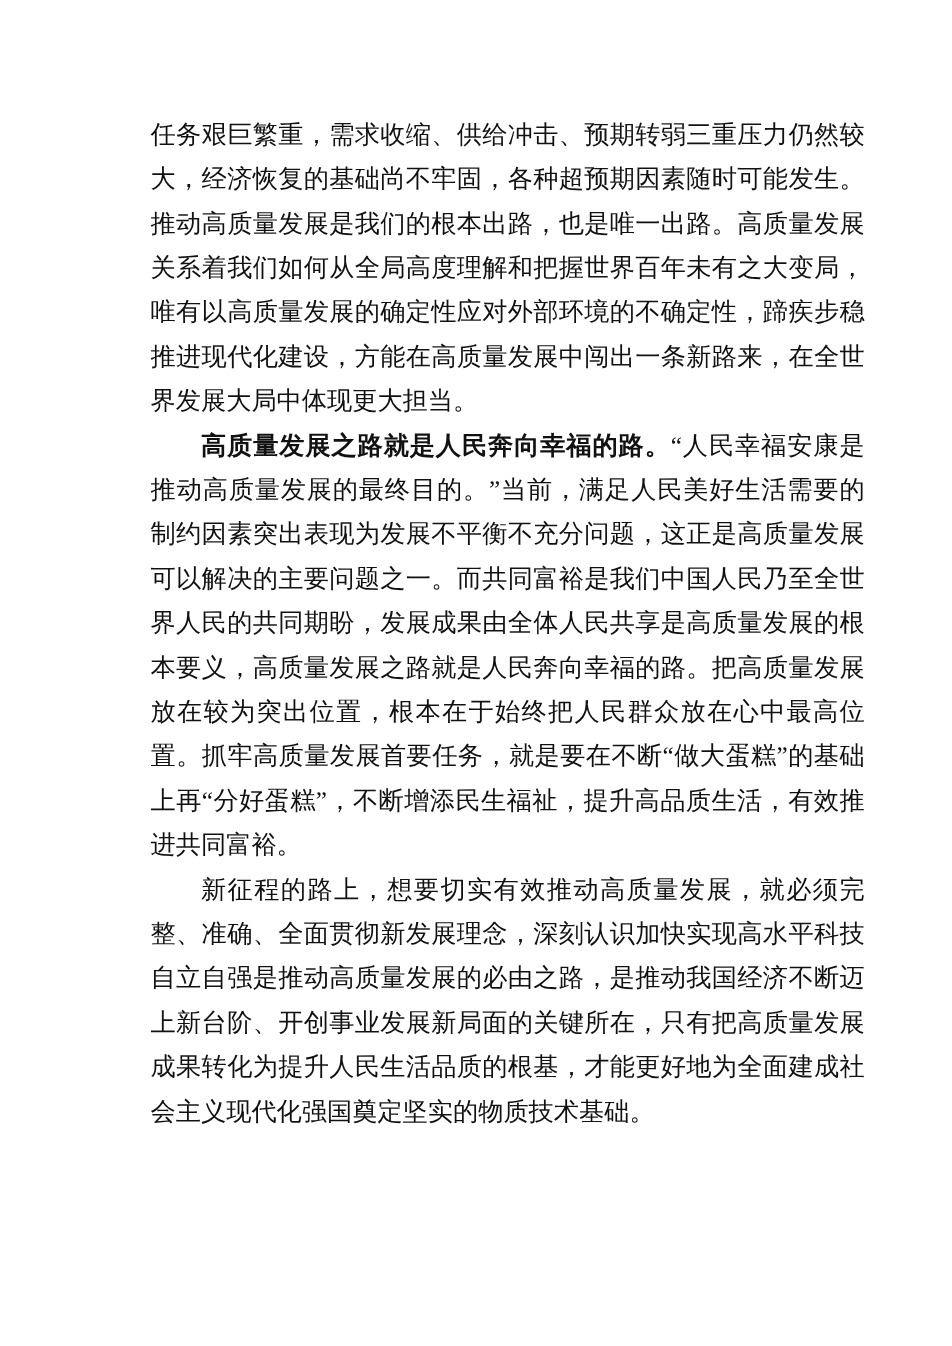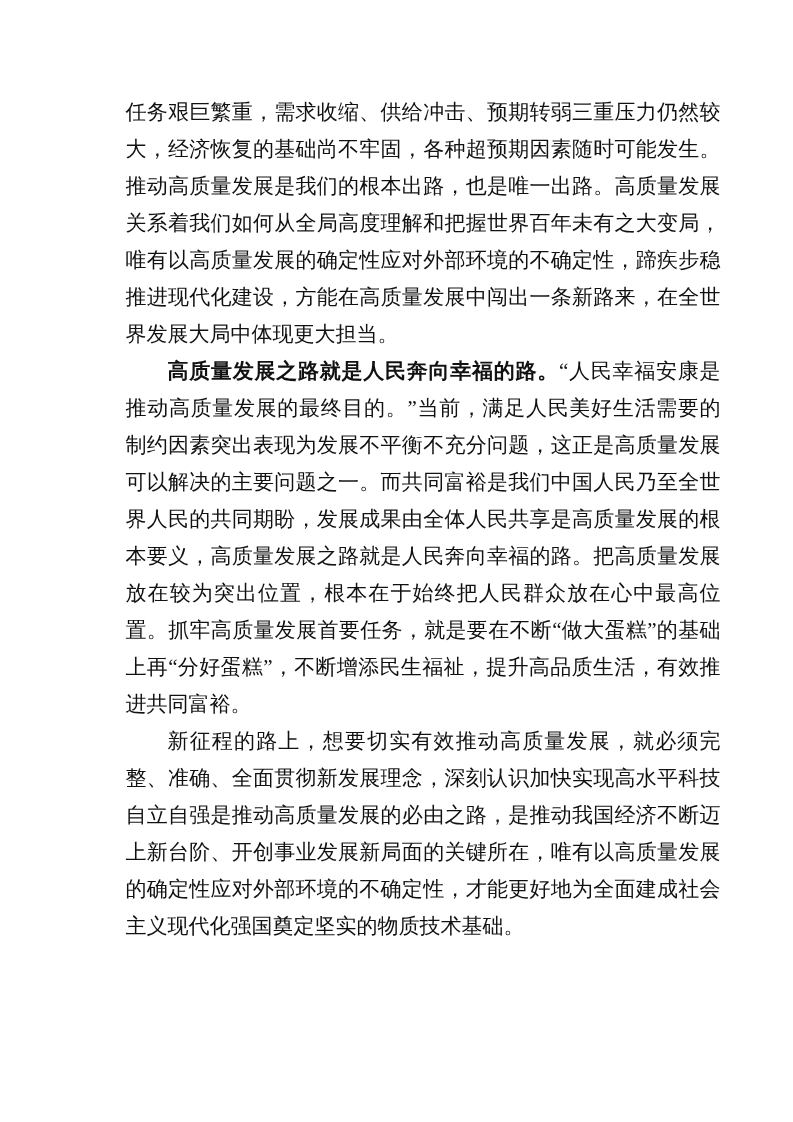--- a/index.html
+++ b/index.html
@@ -40,15 +40,15 @@
     font-weight: bold;
   }
 </style>
 </head>
 <body>
 
 <div class="page">
   <div class="doc-body">
     <p class="para no-indent">任务艰巨繁重，需求收缩、供给冲击、预期转弱三重压力仍然较大，经济恢复的基础尚不牢固，各种超预期因素随时可能发生。推动高质量发展是我们的根本出路，也是唯一出路。高质量发展关系着我们如何从全局高度理解和把握世界百年未有之大变局，唯有以高质量发展的确定性应对外部环境的不确定性，蹄疾步稳推进现代化建设，方能在高质量发展中闯出一条新路来，在全世界发展大局中体现更大担当。</p>
     <p class="para"><span class="bold-lead">高质量发展之路就是人民奔向幸福的路。</span><span>“人民幸福安康是推动高质量发展的最终目的。”当前，满足人民美好生活需要的制约因素突出表现为发展不平衡不充分问题，这正是高质量发展可以解决的主要问题之一。而共同富裕是我们中国人民乃至全世界人民的共同期盼，发展成果由全体人民共享是高质量发展的根本要义，高质量发展之路就是人民奔向幸福的路。把高质量发展放在较为突出位置，根本在于始终把人民群众放在心中最高位置。抓牢高质量发展首要任务，就是要在不断“做大蛋糕”的基础上再“分好蛋糕”，不断增添民生福祉，提升高品质生活，有效推进共同富裕。</span></p>
-    <p class="para">新征程的路上，想要切实有效推动高质量发展，就必须完整、准确、全面贯彻新发展理念，深刻认识加快实现高水平科技自立自强是推动高质量发展的必由之路，是推动我国经济不断迈上新台阶、开创事业发展新局面的关键所在，唯有以高质量发展的确定性应对外部环境的不确定性，才能更好地为全面建成社会主义现代化强国奠定坚实的物质技术基础。</p>
+    <p class="para">新征程的路上，想要切实有效推动高质量发展，就必须完整、准确、全面贯彻新发展理念，深刻认识加快实现高水平科技自立自强是推动高质量发展的必由之路，是推动我国经济不断迈上新台阶、开创事业发展新局面的关键所在，只有把高质量发展成果转化为提升人民生活品质的根基，才能更好地为全面建成社会主义现代化强国奠定坚实的物质技术基础。</p>
   </div>
 </div>
 
 </body></html>

